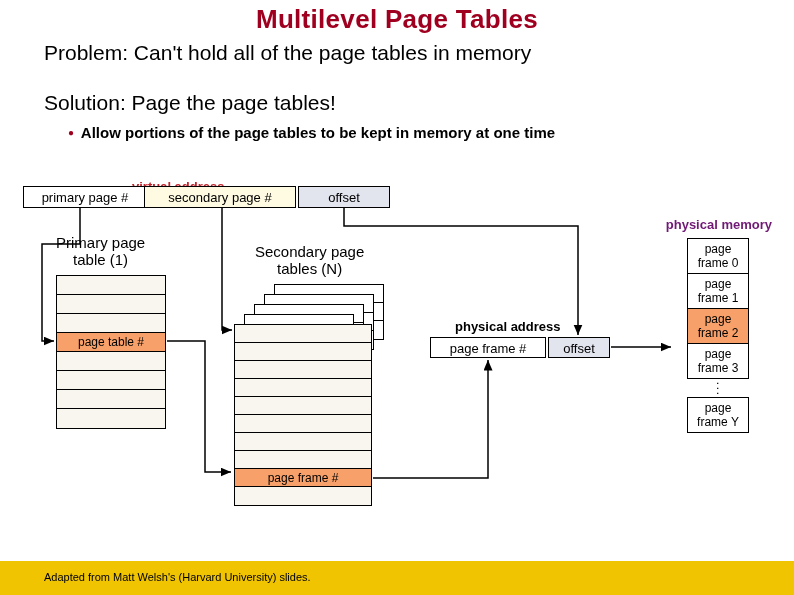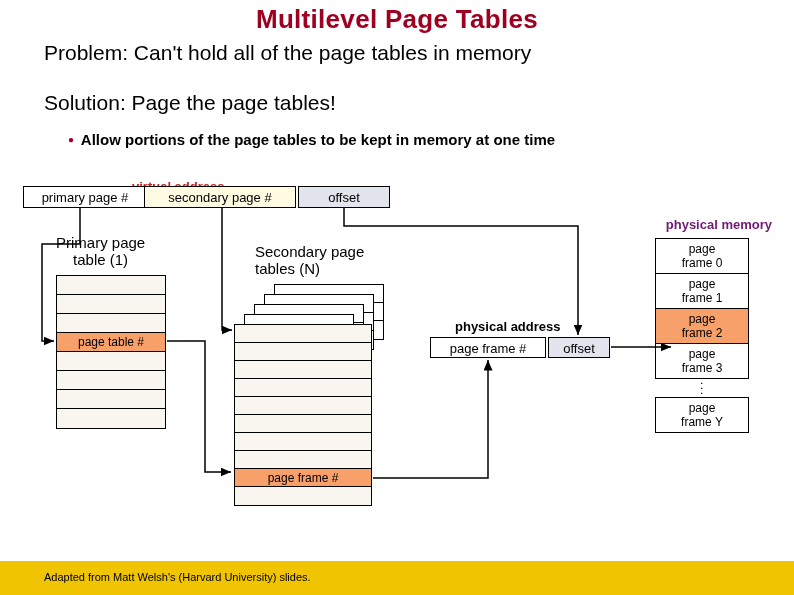--- a/index.html
+++ b/index.html
@@ -1,36 +1,36 @@
 <!DOCTYPE html>
 <html><head>
 <meta charset="utf-8">
 <style>
   * { box-sizing: border-box; }
   body { margin:0; font-family: Arial, Helvetica, sans-serif; width:794px; height:595px; position:relative; background:#fff; font-size:13px; }
   .title { text-align:center; font-size:26px; font-weight:bold; color:#a00020; padding-top:4px; letter-spacing:0.3px; }
   .problem, .solution { margin-left:44px; font-size:21px; }
   .problem { margin-top:6px; }
   .solution { margin-top:26px; }
-  .bullet { margin-left:68px; margin-top:16px; font-size:15px; font-weight:bold; }
+  .bullet { margin-left:68px; margin-top:9px; font-size:15px; font-weight:bold; }
   .bullet::before { content:"● "; color:#a00020; font-size:10px; position:relative; top:-2px; margin-right:4px;}
   .va-label { position:absolute; left:132px; top:167px; color:#c1232a; font-weight:bold; font-size:13px;margin-top:12px; }
 
   .box { border:1px solid #000; background:#fff; text-align:center; position:absolute; font-size:13px; padding:3px 4px; }
   .orange { background:#f7a06a; }
 
   
   .va-primary   { left:23px;  top:186px; width:124px; height:22px; }
   .va-secondary { left:144px; top:186px; width:152px; height:22px; background:#fffbe2;}
   .va-offset    { left:298px; top:186px; width:92px;  height:22px; background:#e2e4ee;}
 
   .phys-mem-label { position:absolute; right:22px; top:217px; color:#701a75; font-weight:bold; font-size:13px; }
 
   .primary-label { position:absolute; left:56px; top:234px; text-align:center; font-size:15px; line-height:17px;}
-  .secondary-label { position:absolute; left:255px; top:243px; text-align:left; font-size:15px; line-height:17px;}
+  .secondary-label { position:absolute; left:255px; top:243px; text-align:center; font-size:15px; line-height:17px;}
 
   .phys-addr-label { position:absolute; left:455px; top:319px; font-size:13px; font-weight:bold;}
 
   
   .ptable { position:absolute; border:1px solid #000; }
   .ptable .cell { height:19px; border-bottom:1px solid #000; background:#f8f6ef; }
   .ptable .cell:last-child { border-bottom:none; }
   .primary-tbl { left:56px; top:275px; width:110px; }
   .primary-tbl .cell.sel { background:#f7a06a; text-align:center; font-size:12px; line-height:19px; }
 
@@ -45,21 +45,21 @@
   .card3{left:10px;top:30px;width:110px;}
   .cardF{left:0;top:40px;width:138px;}
   .cardF .c{background:#f8f6ef;}
   .cardF .c.sel{background:#f7a06a; text-align:center; font-size:12px; line-height:18px;}
 
   
   .pa-frame  { left:430px; top:337px; width:116px; height:21px; background:#fff;}
   .pa-offset { left:548px; top:337px; width:62px;  height:21px; background:#e2e4ee;}
 
   
-  .pmem { position:absolute; right:45px; top:238px; width:94px; }
+  .pmem { position:absolute; right:45px; top:238px; width:62px; }
   .pmcell { border:1px solid #000; border-top:none; background:#fff; text-align:center; font-size:12px; padding:3px 0; line-height:14px;}
   .pmcell:first-child{border-top:1px solid #000;}
   .pmcell.sel{background:#f7a06a;}
   .dots { text-align:center; line-height:5px; font-size:5px; letter-spacing:0; height:16px; padding-top:2px;}
   .pmY { border:1px solid #000; text-align:center; font-size:12px; padding:3px 0; margin-top:2px; line-height:14px;}
 
   .footer { position:absolute; left:0; bottom:0; width:794px; height:34px; background:#f0c400; }
   .footer span { position:absolute; left:44px; bottom:12px; font-size:11px; color:#000;}
 
   

